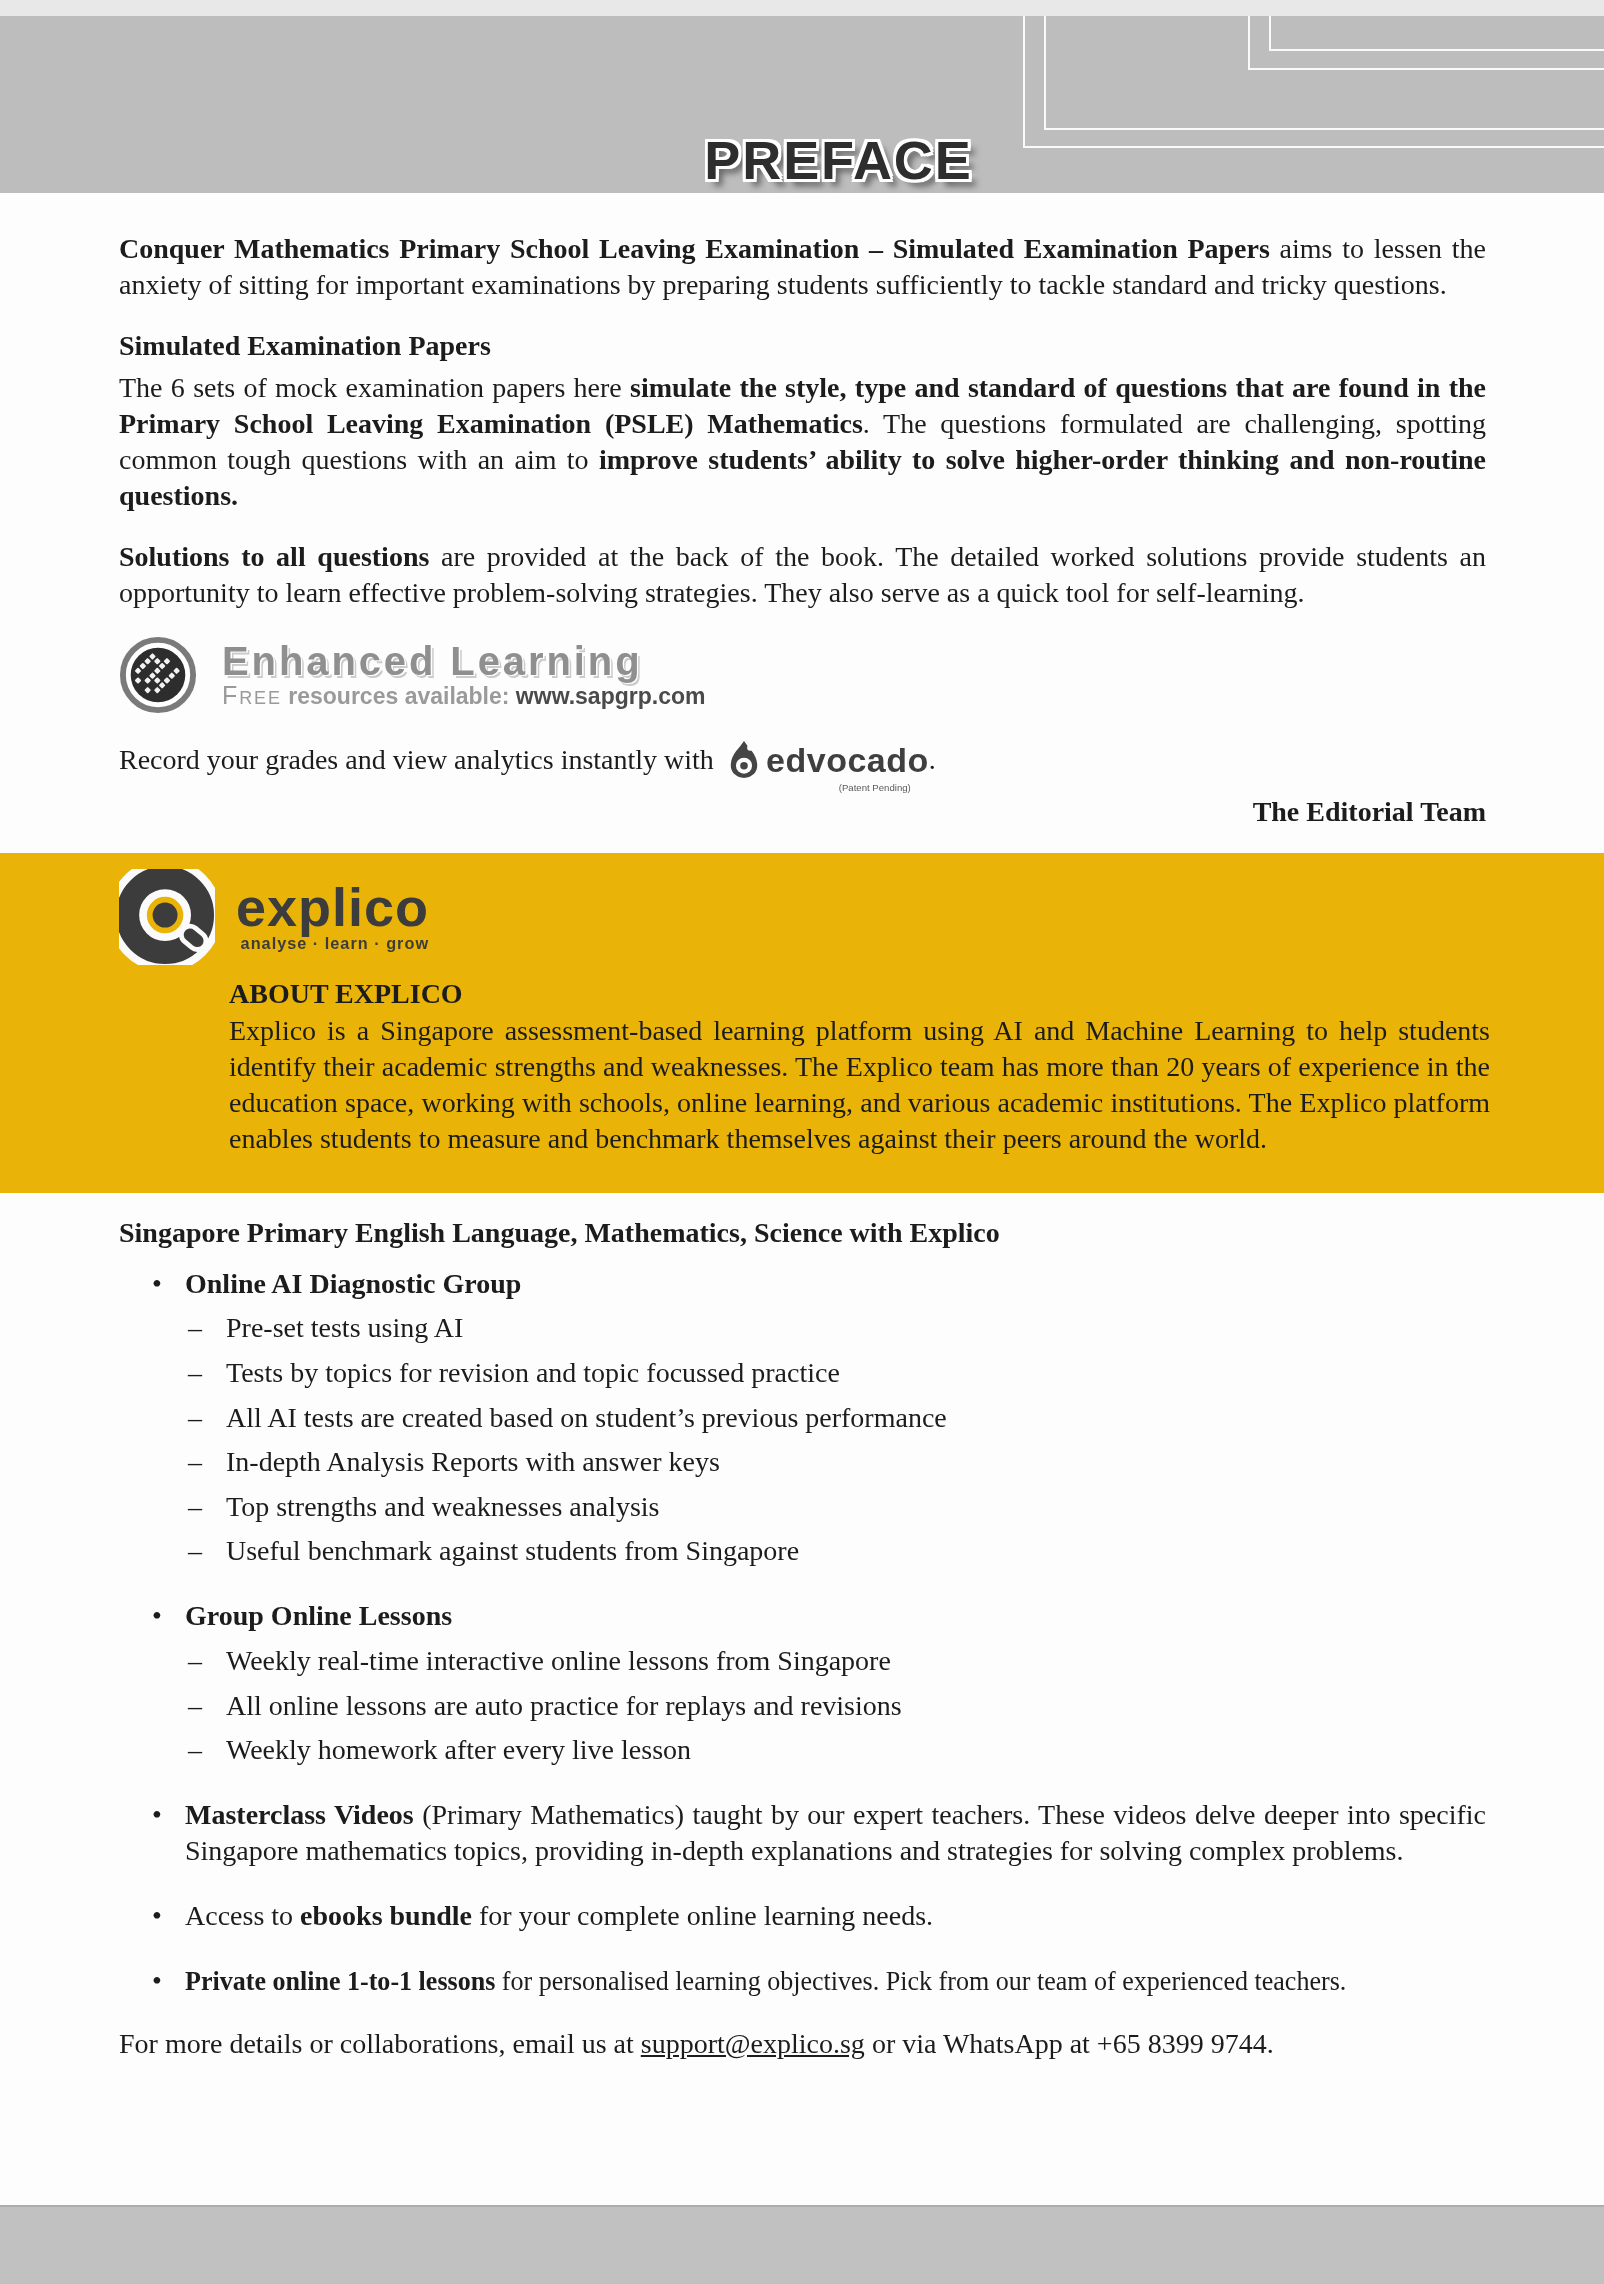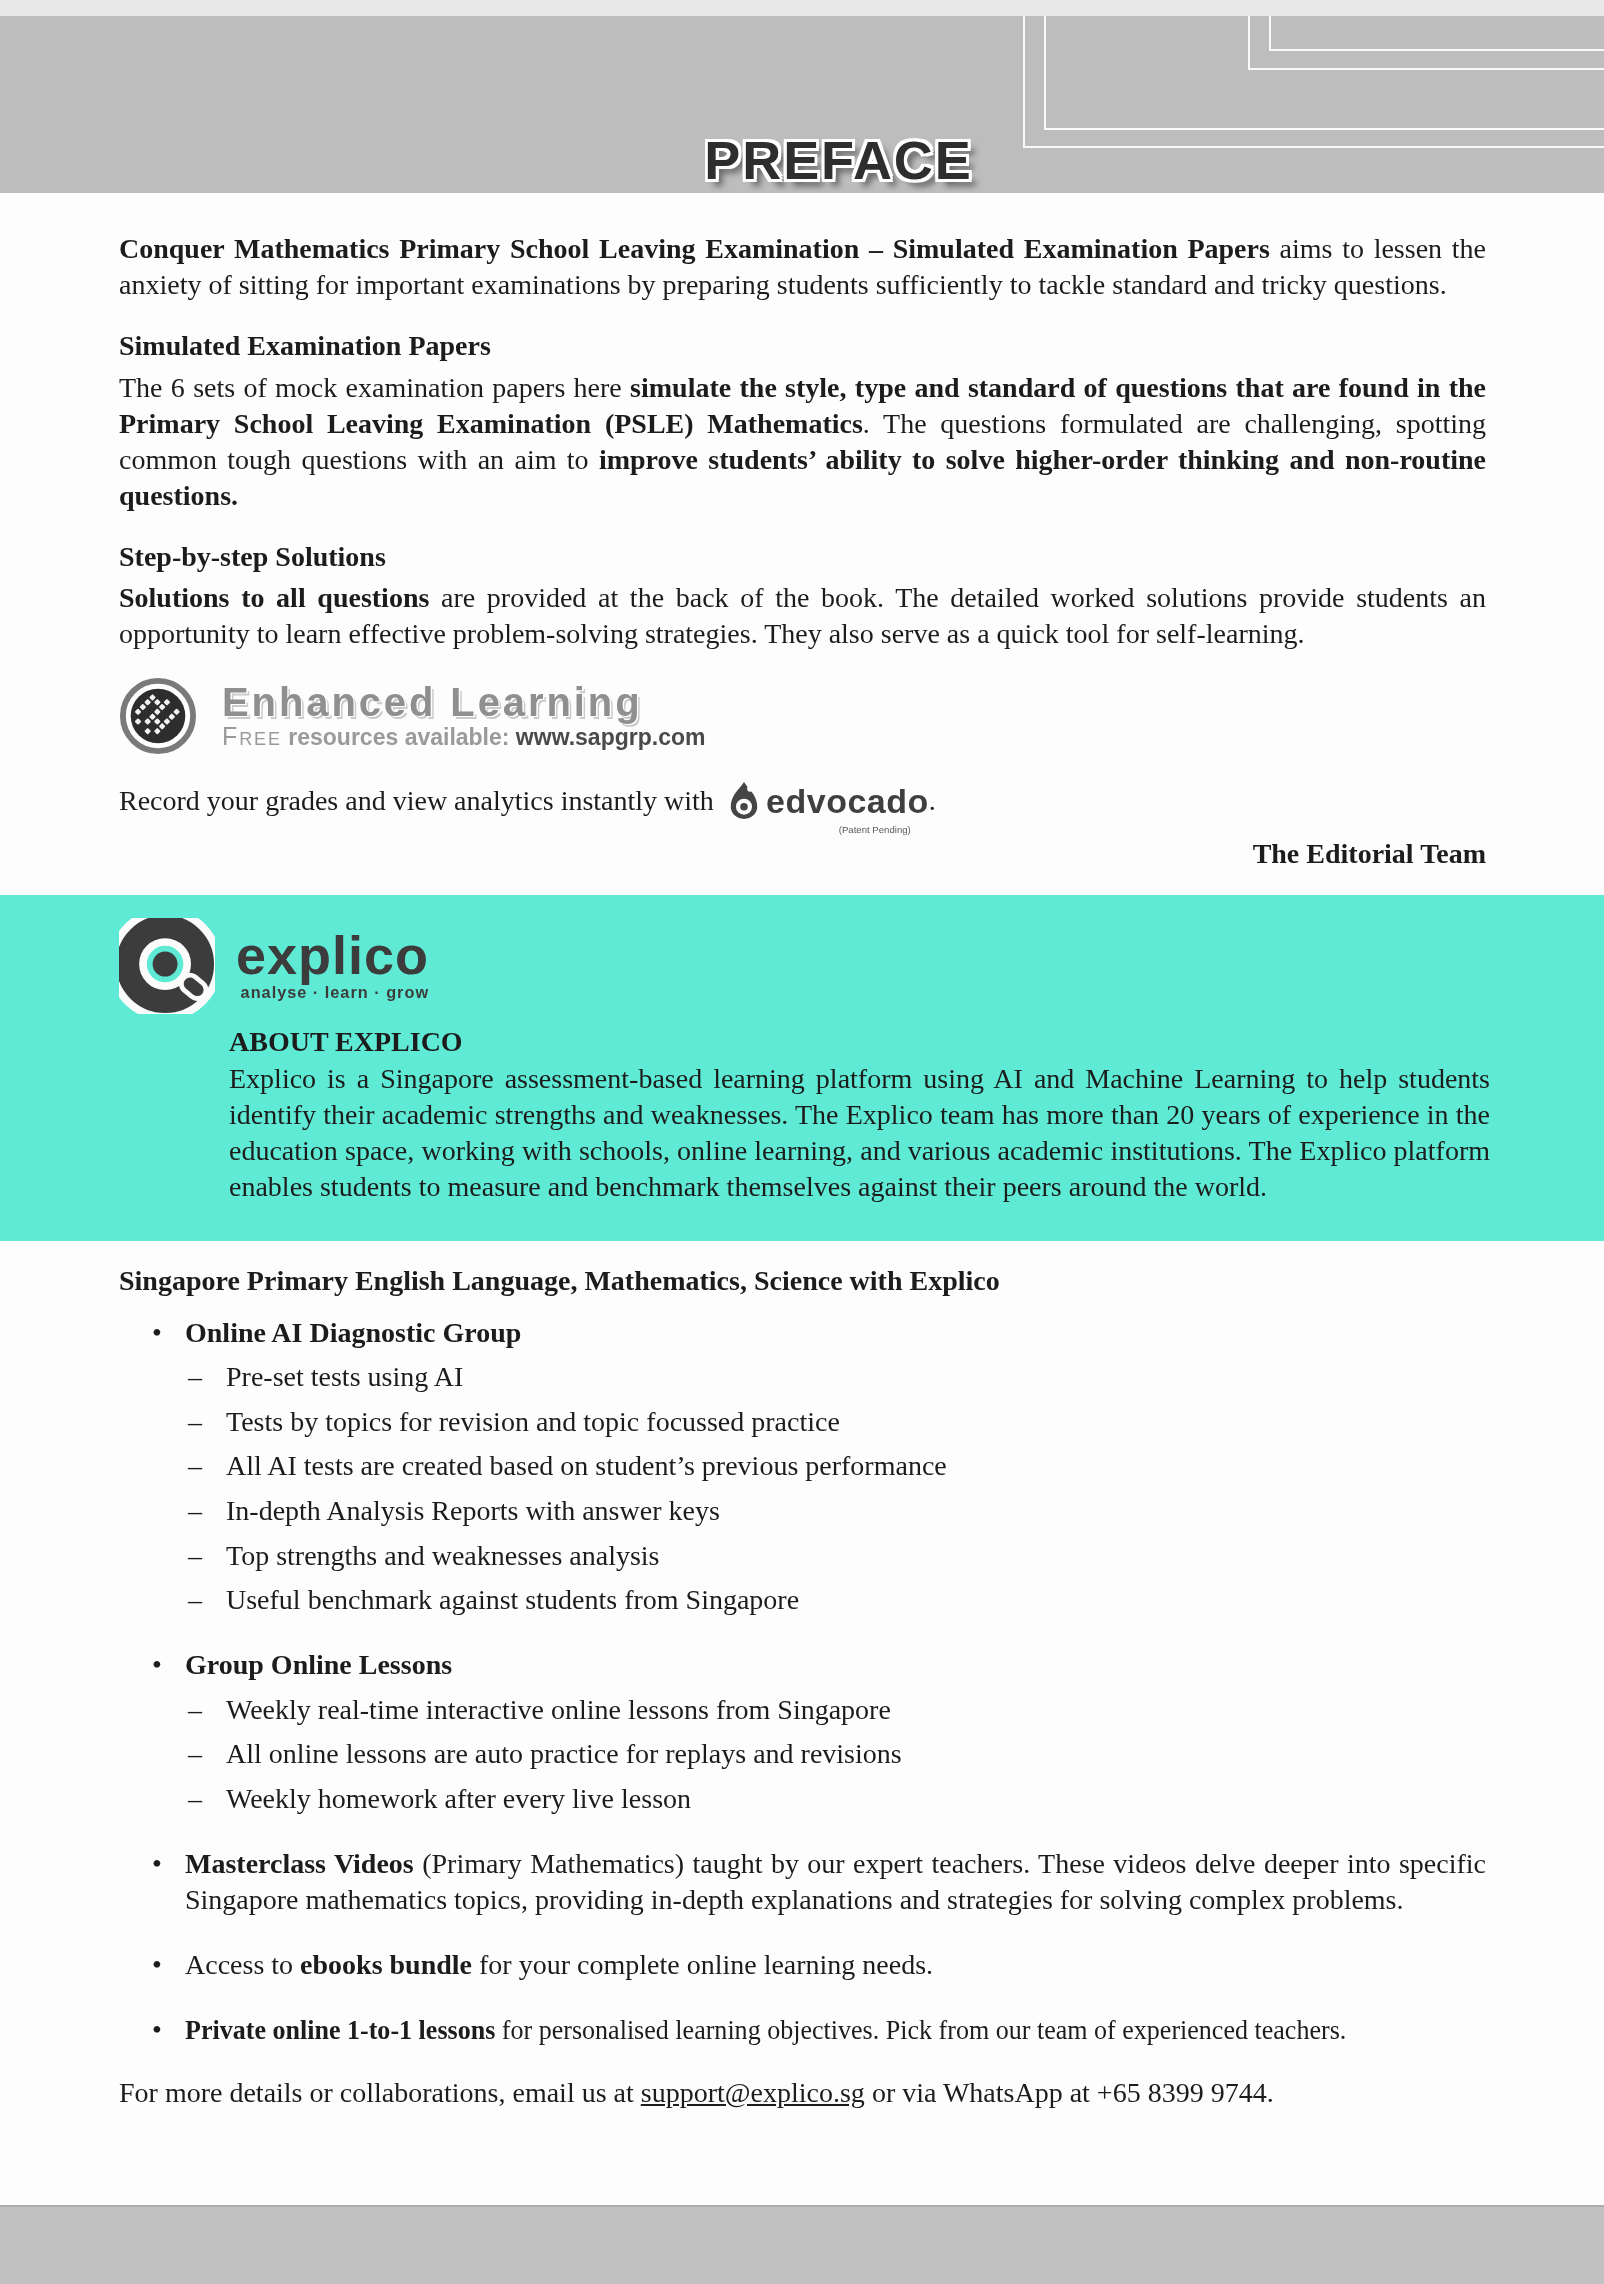--- a/index.html
+++ b/index.html
@@ -62,21 +62,21 @@
     font-family:"Liberation Sans", sans-serif; font-weight:bold;
     font-size:34px; color:#3f3f3f; letter-spacing:0.5px; line-height:34px;
   }
   .edvocado .patent {
     position:absolute; right:18px; bottom:-12.4px;
     font-family:"Liberation Sans", sans-serif; font-size:9.6px; color:#5a5a5a; white-space:nowrap;
   }
   .editorial { text-align:right; font-weight:bold; font-size:28px; margin-bottom:25px; }
 
   
-  .about { background:#5eead4; padding:23px 115px 36px 119px; }
+  .about { background:#eab308; padding:16px 115px 36px 119px; }
   .explico-logo-row { display:flex; align-items:center; margin-bottom:9.6px; }
   .explico-logo-row svg { width:96px; height:96px; flex:none; margin-right:21px; }
   .explico-wordmark { display:inline-block; }
   .explico-wordmark .brand {
     font-family:"Liberation Sans", sans-serif; font-weight:bold;
     font-size:54px; line-height:52px; color:#3c3c3c; letter-spacing:1px;
   }
   .explico-wordmark .tagline {
     font-family:"Liberation Sans", sans-serif; font-weight:bold;
     font-size:16.3px; color:#3c3c3c; text-align:right; letter-spacing:1px; margin-top:1.9px;
@@ -121,21 +121,20 @@
 
   <div class="main">
 
     <div class="content-top pad">
 
       <p class="para just"><span class="b">Conquer Mathematics Primary School Leaving Examination – Simulated Examination Papers</span><span> aims to lessen the anxiety of sitting for important examinations by preparing students sufficiently to tackle standard and tricky questions.</span></p>
 
       <div class="h3">Simulated Examination Papers</div>
       <p class="para just"><span>The 6 sets of mock examination papers here </span><span class="b">simulate the style, type and standard of questions that are found in the Primary School Leaving Examination (PSLE) Mathematics</span><span>. The questions formulated are challenging, spotting common tough questions with an aim to </span><span class="b">improve students’ ability to solve higher-order thinking and non-routine questions.</span></p>
 
-      <div class="h3">Step-by-step Solutions</div>
       <p class="para just"><span class="b">Solutions to all questions</span><span> are provided at the back of the book. The detailed worked solutions provide students an opportunity to learn effective problem-solving strategies. They also serve as a quick tool for self-learning.</span></p>
 
       <div class="enhanced">
         <svg class="enhanced-badge" viewBox="0 0 80 80">
           <circle cx="40" cy="40" r="36" fill="#ffffff" stroke="#7a7a7a" stroke-width="6"></circle>
           <circle cx="40" cy="40" r="28" fill="#2d2d2d"></circle>
           <clipPath id="elclip">
               <circle cx="40" cy="40" r="26"></circle>
             </clipPath>
           <g transform="rotate(-45 40 40)" fill="#f2f2f2" clip-path="url(#elclip)">

